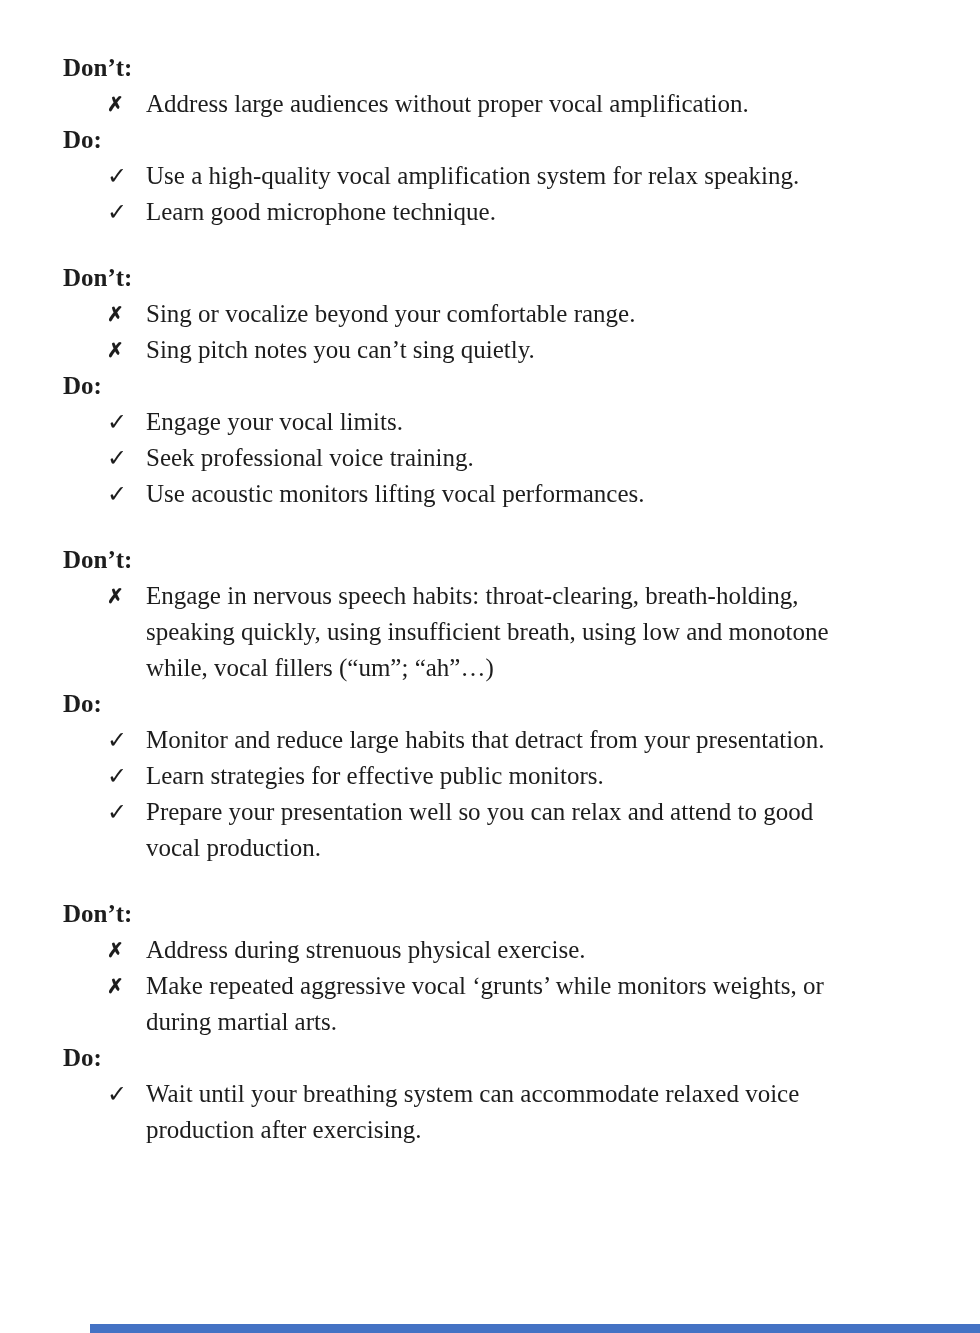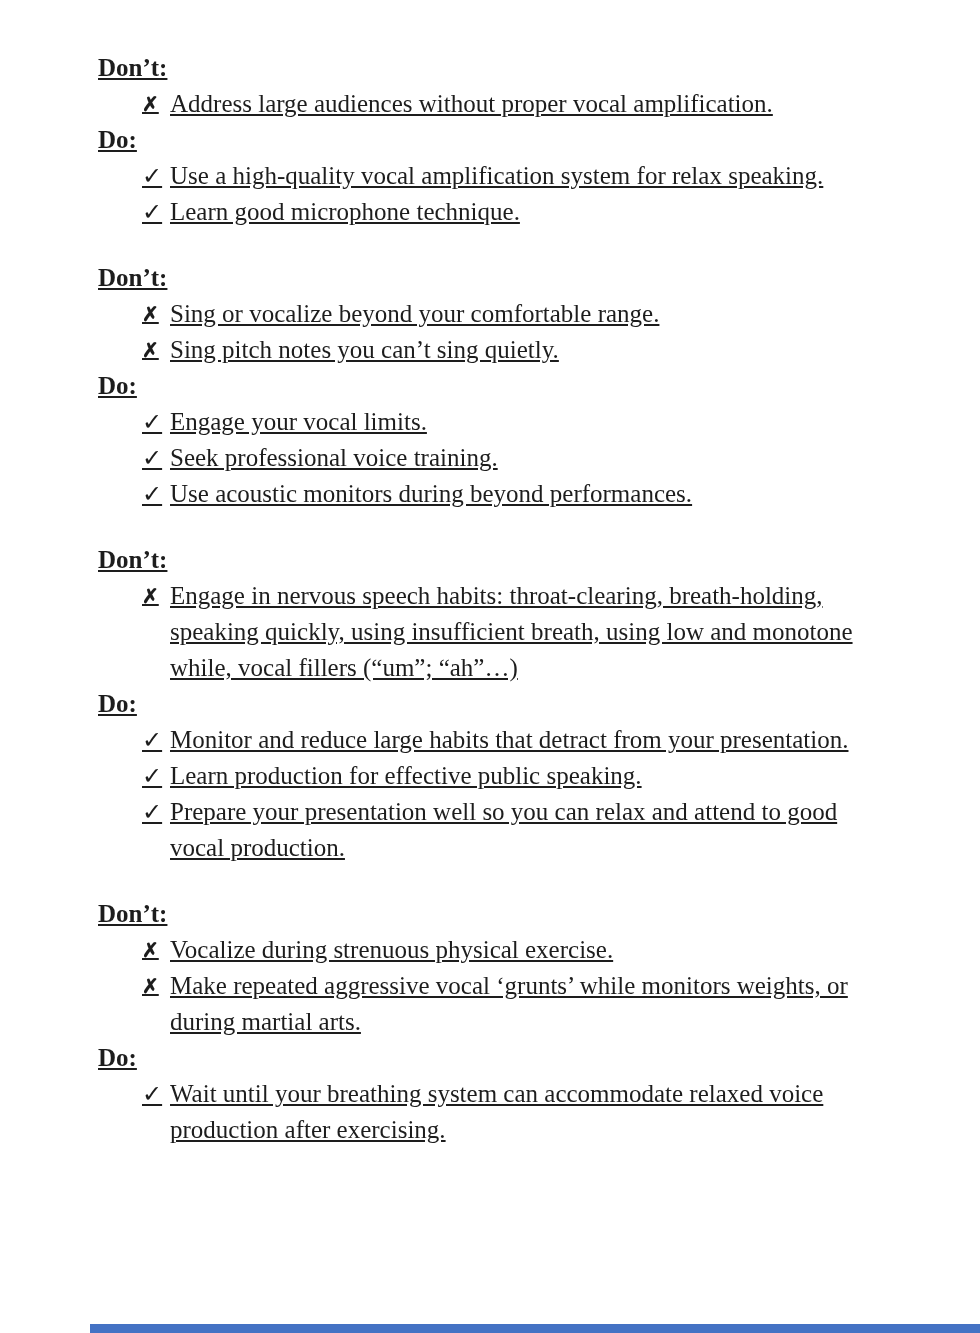--- a/index.html
+++ b/index.html
@@ -14,22 +14,21 @@
     color: #1d1d1d;
     position: relative;
     overflow: hidden;
   }
   .page {
     position: relative;
     width: 980px;
     height: 1333px;
   }
   .content {
-    padding: 50px 115px 0 98px;
-    text-decoration: underline;
+    padding: 50px 115px 0 63px;
   }
   .section {
     margin-bottom: 30px;
   }
   .block-label {
     font-weight: bold;
     font-size: 25px;
     line-height: 36px;
   }
   ul.items {
@@ -51,20 +50,21 @@
     font-weight: bold;
     font-size: 20px;
     line-height: 36px;
   }
   .marker.check {
     font-size: 24px;
     line-height: 36px;
   }
   .item-text {
     flex: 1;
+    margin-left: 11px;
   }
   .footer-bar {
     position: absolute;
     bottom: 0;
     left: 90px;
     right: 0;
     height: 9px;
   }
 </style>
 </head>
@@ -109,54 +109,54 @@
           <li class="item">
             <span class="marker check">✓</span>
             <span class="item-text">Engage your vocal limits.</span>
           </li>
           <li class="item">
             <span class="marker check">✓</span>
             <span class="item-text">Seek professional voice training.</span>
           </li>
           <li class="item">
             <span class="marker check">✓</span>
-            <span class="item-text">Use acoustic monitors during beyond performances.</span>
+            <span class="item-text">Use acoustic monitors lifting vocal performances.</span>
           </li>
         </ul>
       </div>
       <div class="section">
         <div class="block-label">Don’t:</div>
         <ul class="items">
           <li class="item">
             <span class="marker cross">✗</span>
             <span class="item-text">Engage in nervous speech habits: throat-clearing, breath-holding, speaking quickly, using insufficient breath, using low and monotone while, vocal fillers (“um”; “ah”…)</span>
           </li>
         </ul>
         <div class="block-label">Do:</div>
         <ul class="items">
           <li class="item">
             <span class="marker check">✓</span>
             <span class="item-text">Monitor and reduce large habits that detract from your presentation.</span>
           </li>
           <li class="item">
             <span class="marker check">✓</span>
-            <span class="item-text">Learn production for effective public speaking.</span>
+            <span class="item-text">Learn strategies for effective public monitors.</span>
           </li>
           <li class="item">
             <span class="marker check">✓</span>
             <span class="item-text">Prepare your presentation well so you can relax and attend to good vocal production.</span>
           </li>
         </ul>
       </div>
       <div class="section">
         <div class="block-label">Don’t:</div>
         <ul class="items">
           <li class="item">
             <span class="marker cross">✗</span>
-            <span class="item-text">Vocalize during strenuous physical exercise.</span>
+            <span class="item-text">Address during strenuous physical exercise.</span>
           </li>
           <li class="item">
             <span class="marker cross">✗</span>
             <span class="item-text">Make repeated aggressive vocal ‘grunts’ while monitors weights, or during martial arts.</span>
           </li>
         </ul>
         <div class="block-label">Do:</div>
         <ul class="items">
           <li class="item">
             <span class="marker check">✓</span>

